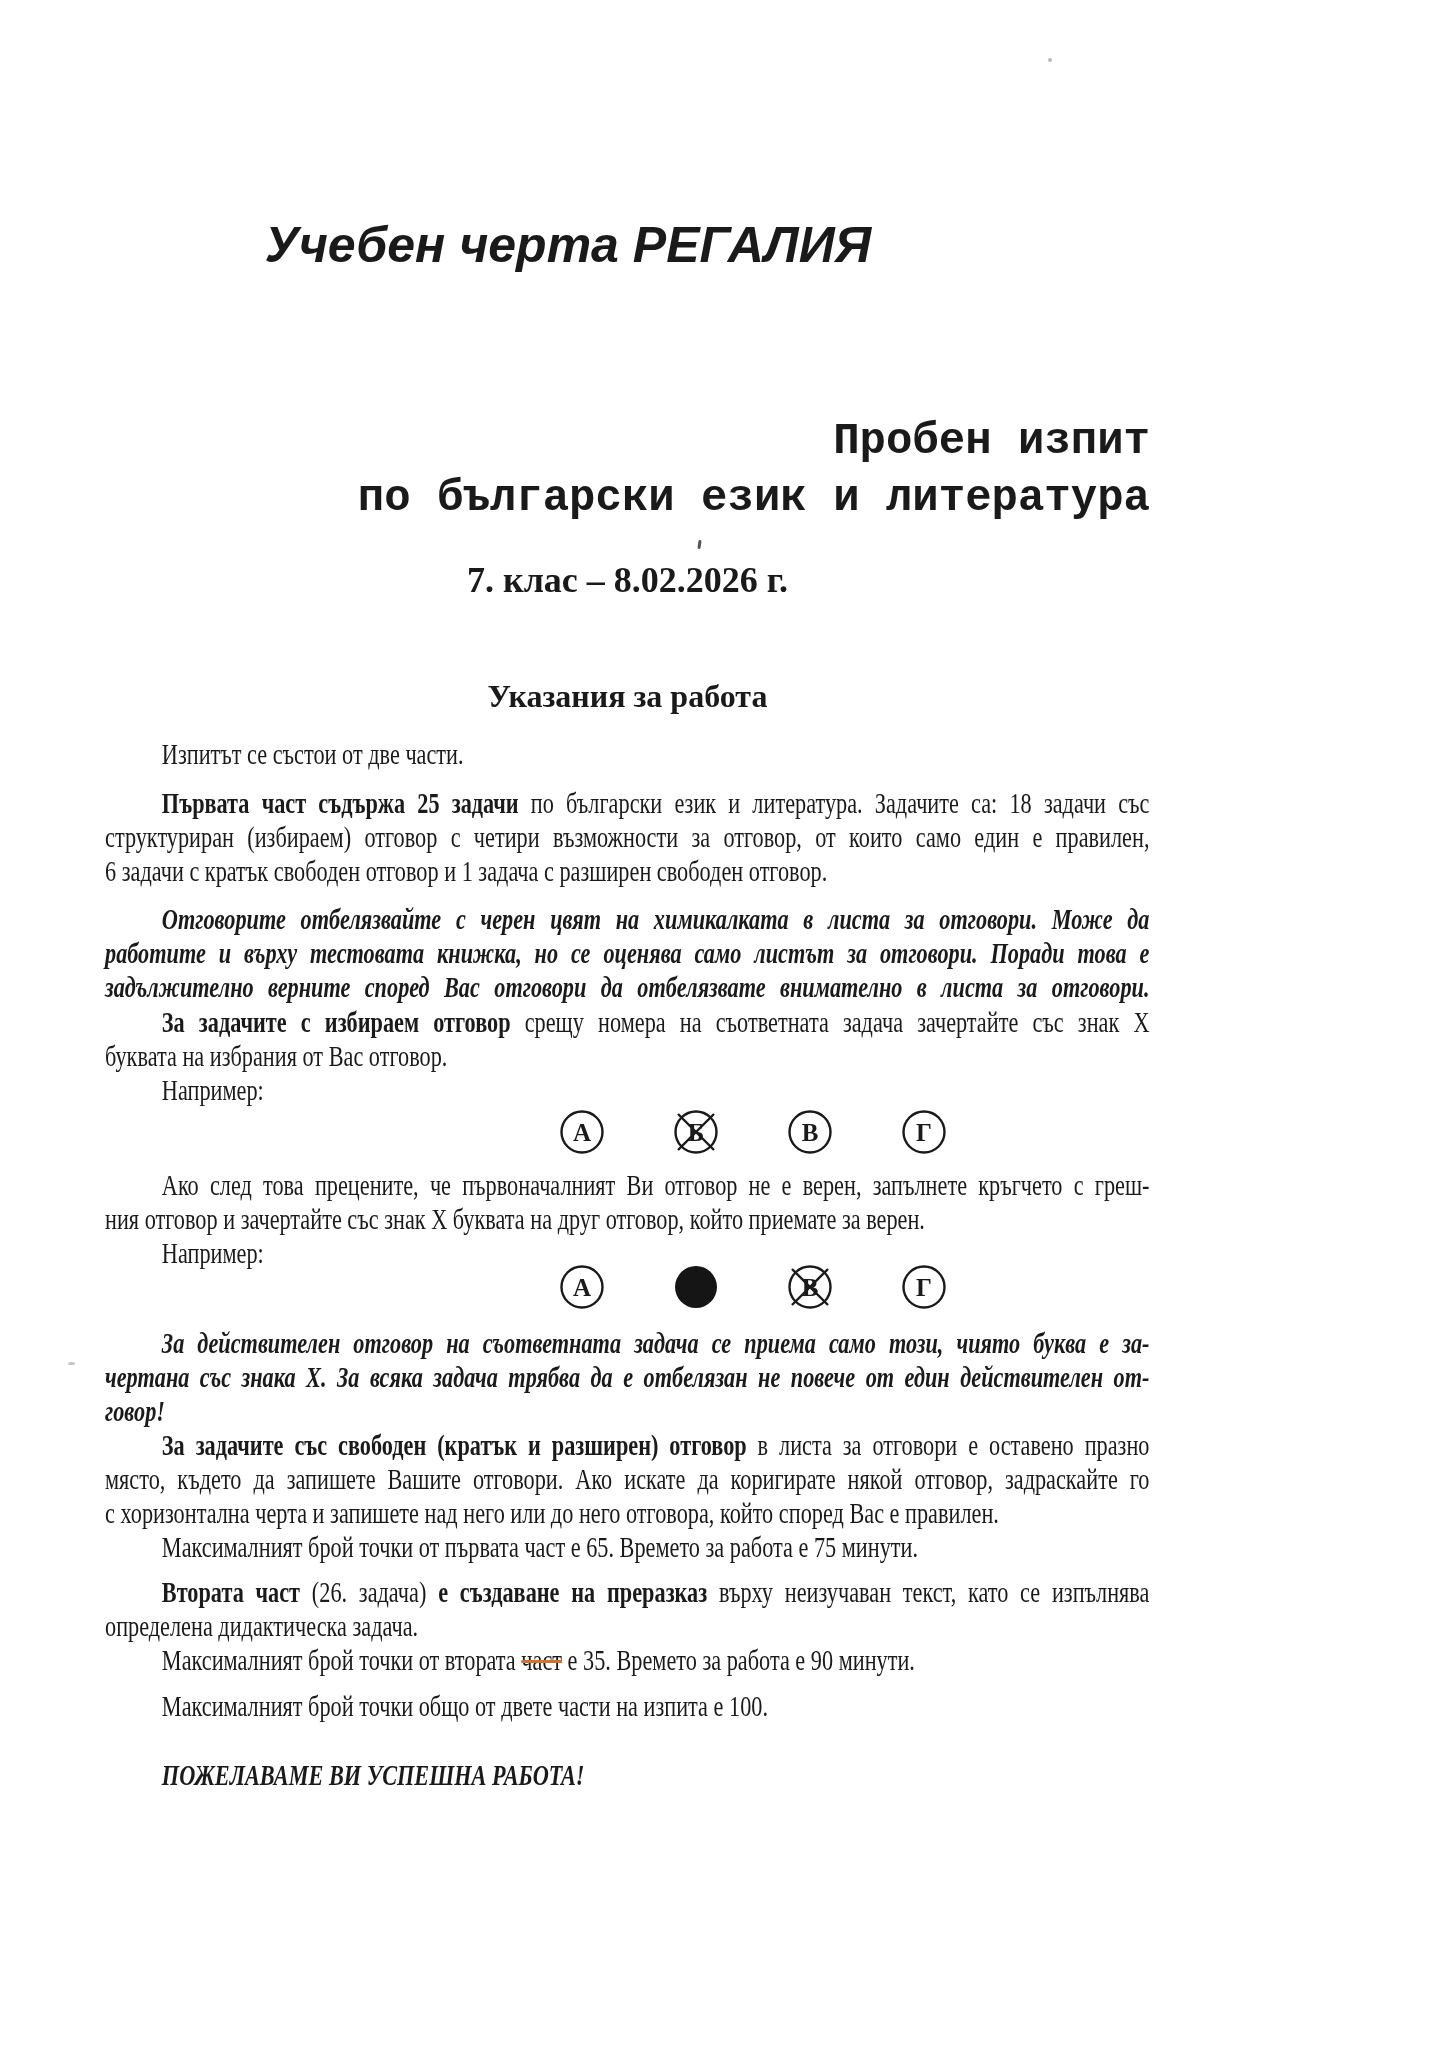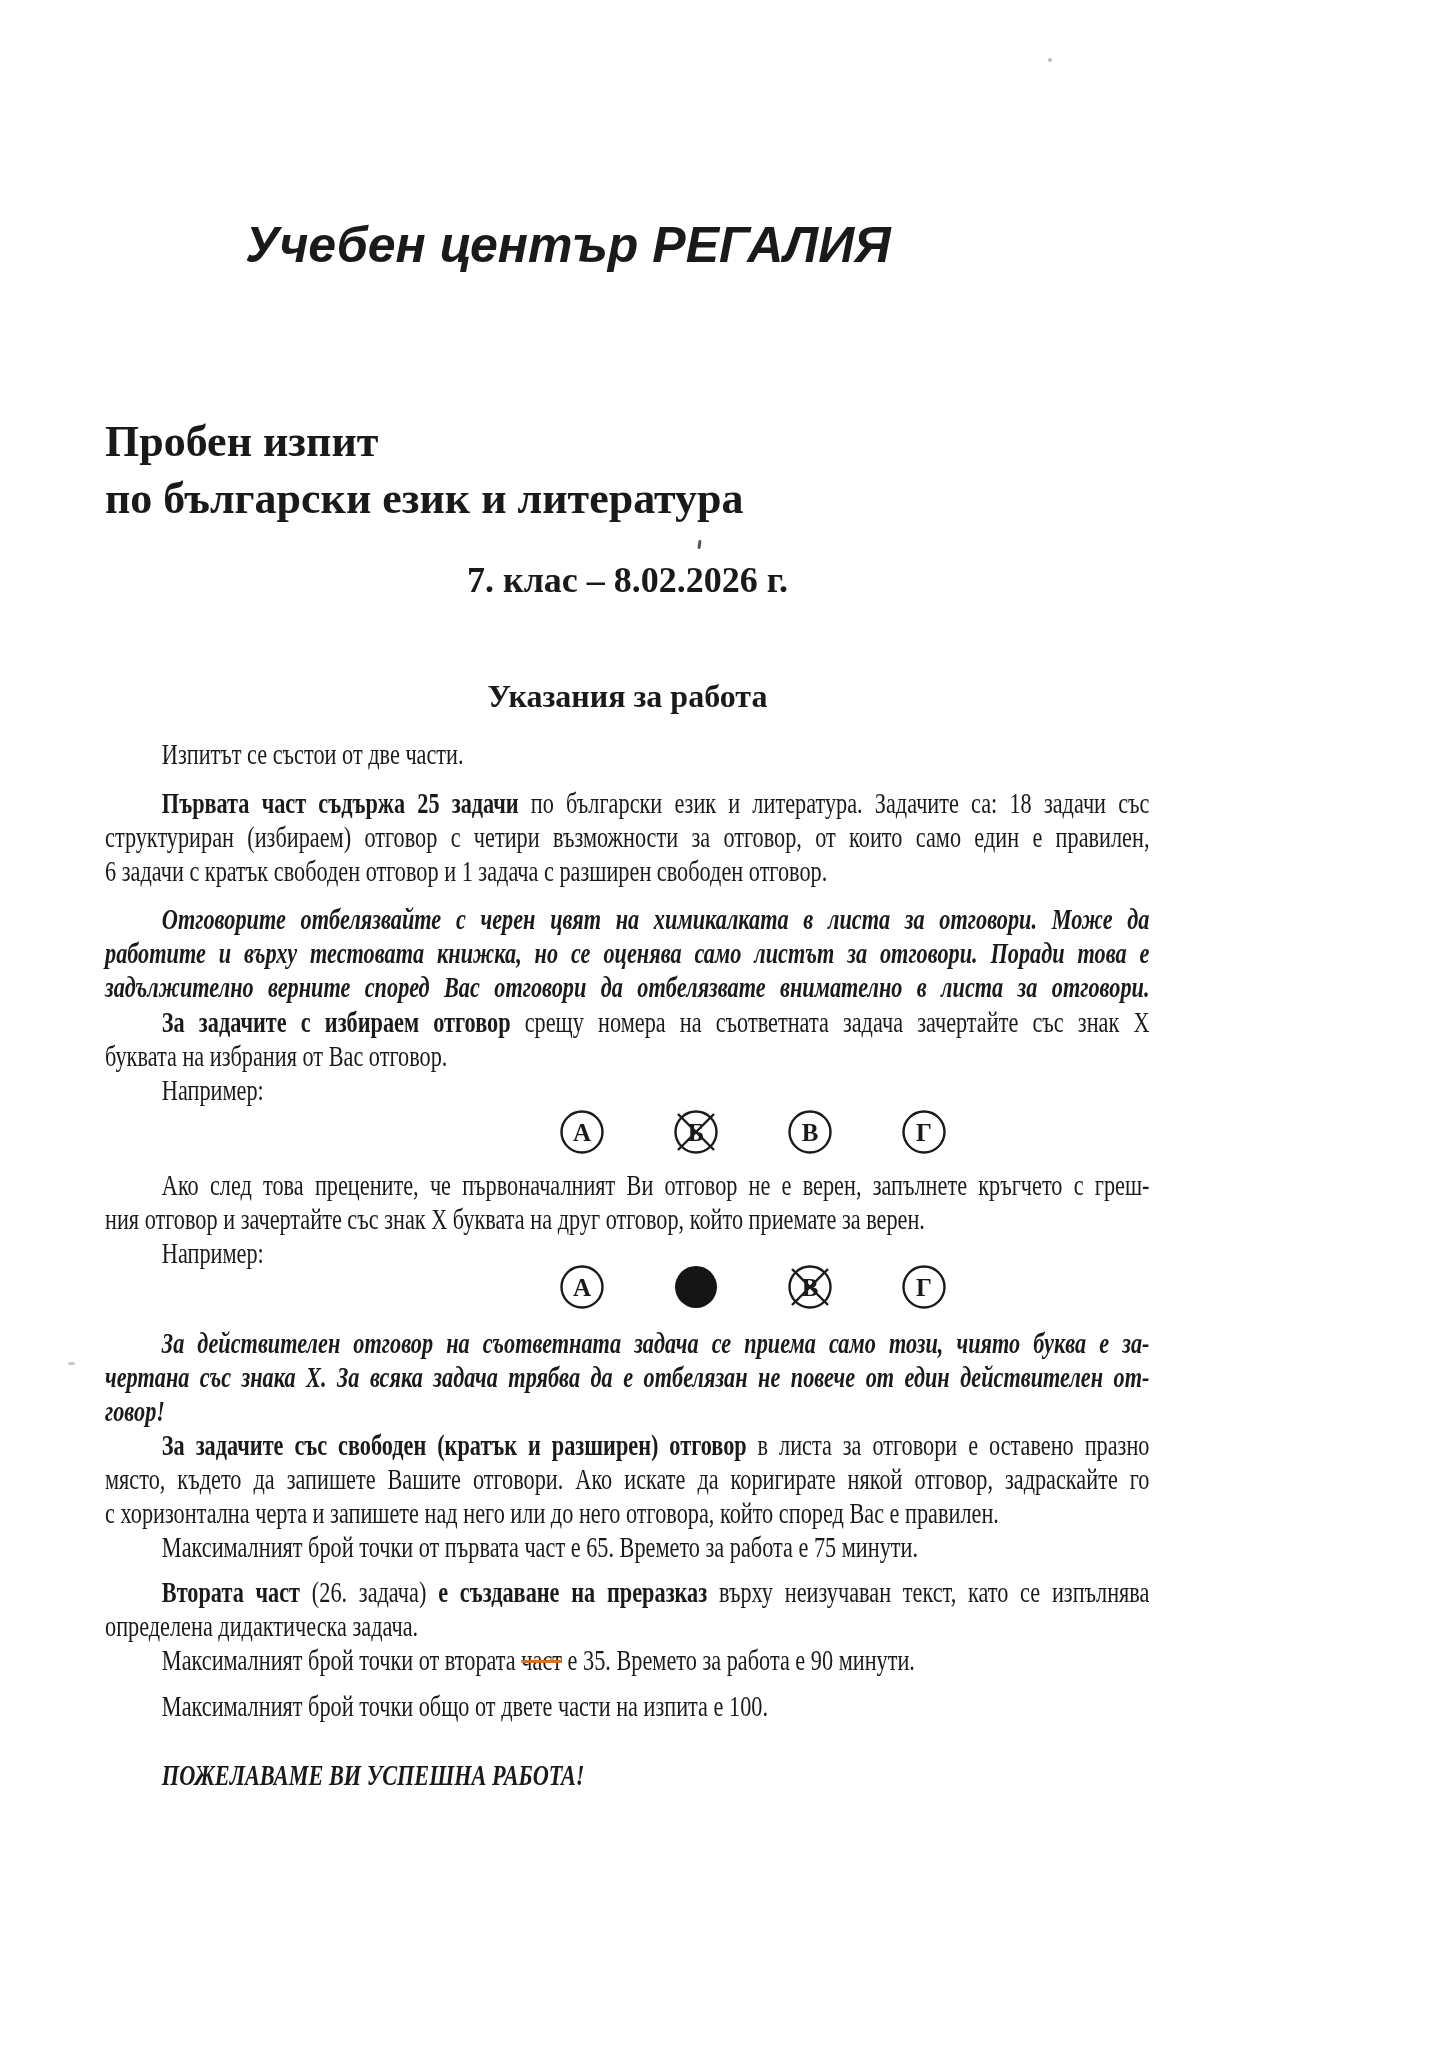--- a/index.html
+++ b/index.html
@@ -8,22 +8,22 @@
     font-family:"Liberation Serif","DejaVu Serif",serif;
     position:relative;
   }
   
   .brand{
     margin:215px 0 0 0;width:1136px;text-align:center;
     font-family:"Liberation Sans","DejaVu Sans",sans-serif;
     font-weight:bold;font-style:italic;font-size:50px;line-height:60px;
   }
   .exam-title{
-    margin:138px 0 0 105px;width:1045px;text-align:left;
-    font-weight:bold;font-size:44px;line-height:57px;
+    margin:138px 0 0 105px;width:1045px;text-align:right;
+    font-weight:bold;font-size:44px;line-height:57px;font-family:Liberation Mono, monospace;
   }
   .class-date{
     margin:32px 0 0 105px;width:1045px;text-align:center;
     font-weight:bold;font-size:36px;line-height:42px;
   }
   .section-heading{
     margin:70px 0 16px 105px;width:1045px;text-align:center;
     font-weight:bold;font-size:32px;line-height:50px;
   }
   
@@ -70,21 +70,21 @@
   }
   
   .speck{position:absolute;background:#b9b9b9;border-radius:50%;}
   #speck-1{left:1048px;top:58px;width:4px;height:4px;}
   #speck-2{left:698px;top:540px;width:3px;height:9px;border-radius:2px;background:#555;transform:rotate(8deg);}
   #speck-3{left:68px;top:1362px;width:7px;height:3px;background:#c4c4c4;}
 </style>
 </head>
 <body>
 
-<h1 class="brand">Учебен център РЕГАЛИЯ</h1>
+<h1 class="brand">Учебен черта РЕГАЛИЯ</h1>
 
 <div class="exam-title">
   <div>Пробен изпит</div>
   <div>по български език и литература</div>
 </div>
 
 <div class="class-date">7. клас – 8.02.2026 г.</div>
 
 <h2 class="section-heading">Указания за работа</h2>
 

